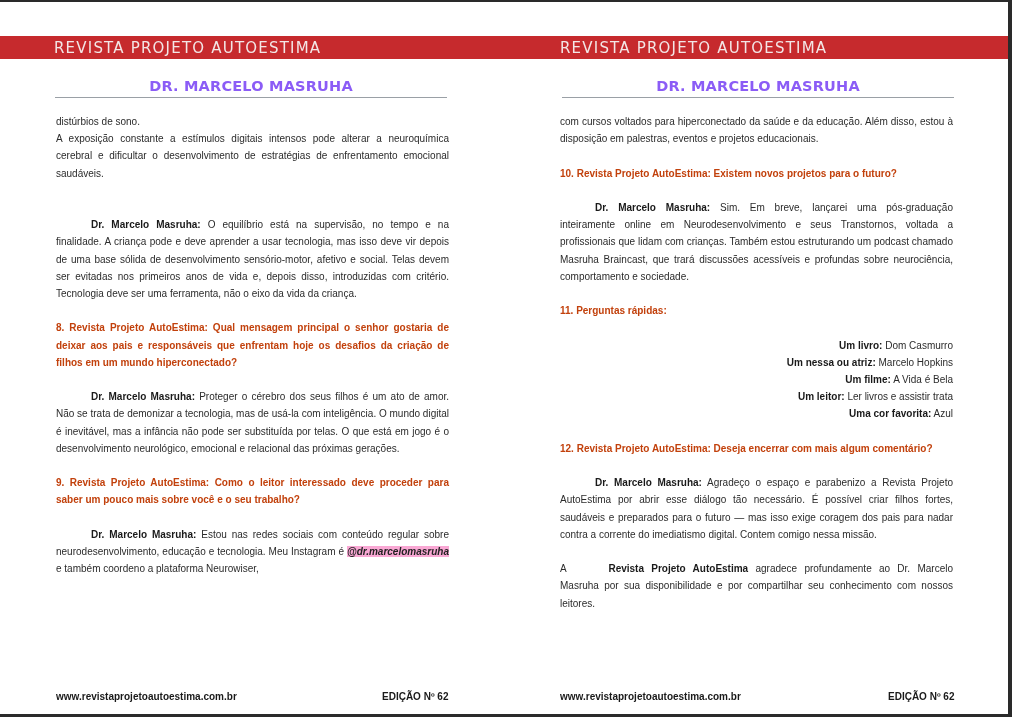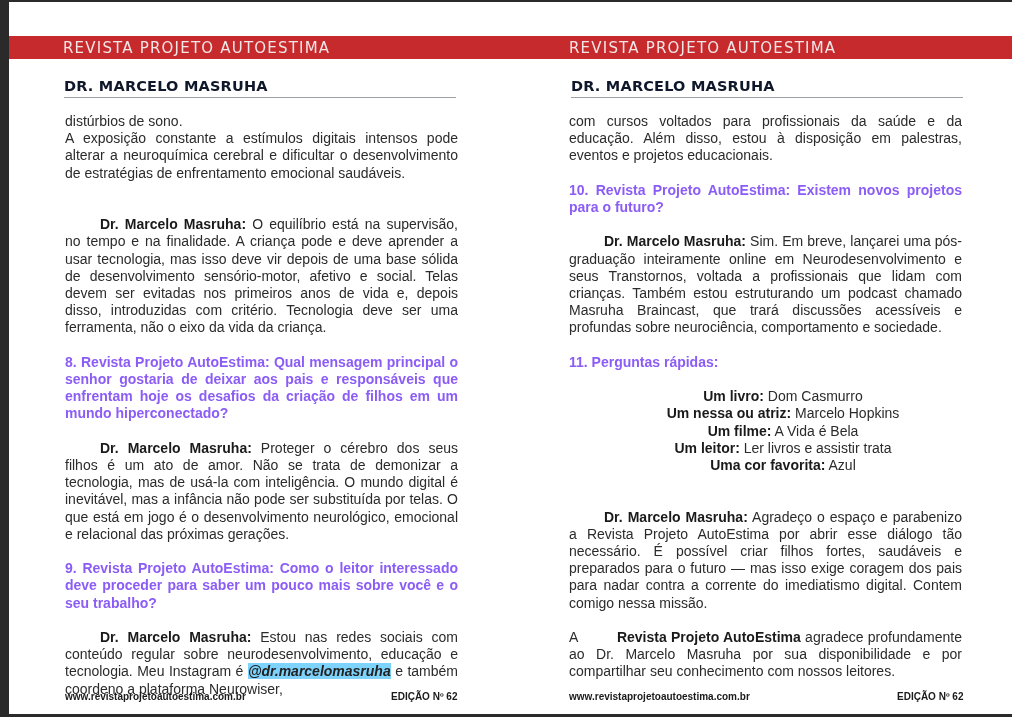--- a/index.html
+++ b/index.html
@@ -4,21 +4,21 @@
   <style>
     html, body { margin: 0; padding: 0; }
     body {
       width: 1012px; height: 717px; overflow: hidden;
       background: #2a2a2a;
       font-family: "Liberation Sans", sans-serif;
       color: #222;
       position: relative;
     }
     .spread {
-      position: absolute; left: 9px; top: 2px;
+      position: absolute; left: 0; top: 2px;
       width: 848px; height: 712px;
       background: #ffffff;
     }
     .page {
       position: absolute; top: 0; height: 712px; background: #fff;
     }
     .page.left { left: 0; width: 504px; }
     .page.right { left: 504px; width: 504px; }
     .band {
       position: absolute; top: 34px; height: 23px; background: #c62a2d;
@@ -27,44 +27,44 @@
     .page.right .band { left: 0; width: 504px; }
     .band-text {
       position: absolute; top: 3px;
       color: #f3e6e6; font-size: 15px; letter-spacing: 1.2px;
       font-family: "DejaVu Sans", sans-serif; font-weight: normal;
       white-space: nowrap;
     }
     .page.left .band-text { left: 54px; }
     .page.right .band-text { left: 56px; }
     .title {
-      position: absolute; top: 76px; text-align: left;
+      position: absolute; top: 76px; text-align: center;
       font-family: "DejaVu Sans", sans-serif; font-weight: bold;
-      font-size: 14.5px; color: #0f172a; letter-spacing: 0.2px;
+      font-size: 14.5px; color: #8b5cf6; letter-spacing: 0.2px;
     }
     .page.left .title { left: 55px; width: 392px; }
     .page.right .title { left: 58px; width: 392px; }
     .rule {
       position: absolute; top: 95px; height: 1px; background: #9aa0a6;
     }
     .page.left .rule { left: 55px; width: 392px; }
     .page.right .rule { left: 58px; width: 392px; }
     .content {
       position: absolute; top: 111px; width: 393px;
-      font-size: 14px; line-height: 17.2px; color: #2b2b2b;
+      font-size: 10px; line-height: 17.2px; color: #2b2b2b;
       text-align: justify;
     }
     .page.left .content { left: 56px; }
     .page.right .content { left: 558px; left: 56px; }
     .content p { margin: 0; }
     .content .gap { height: 17.2px; }
-    .content .q { font-weight: bold; color: #8b5cf6; }
+    .content .q { font-weight: bold; color: #c2410c; }
     .content b { color: #1a1a1a; margin-left: 35px; }
-    .hl { background: #7dd3fc; font-weight: bold; font-style: italic; color: #222; }
-    .qa-row { text-align: center; }
+    .hl { background: #f9a8d4; font-weight: bold; font-style: italic; color: #222; }
+    .qa-row { text-align: right; }
     .footer {
       position: absolute; top: 689px; font-size: 10px; font-weight: bold; color: #1a1a1a;
     }
     .page.left .footer.url { left: 56px; }
     .page.left .footer.ed { left: 382px; }
     .page.right .footer.url { left: 56px; }
     .page.right .footer.ed { left: 384px; }
   </style>
 </head>
 <body>
@@ -99,34 +99,35 @@
   </div>
 
   <div class="page right">
     <div class="band">
       <span class="band-text">REVISTA PROJETO AUTOESTIMA</span>
     </div>
     <div class="title">DR. MARCELO MASRUHA</div>
     <div class="rule"></div>
 
     <div class="content">
-      <p>com cursos voltados para profissionais da saúde e da educação. Além disso, estou à disposição em palestras, eventos e projetos educacionais.</p>
+      <p>com cursos voltados para hiperconectado da saúde e da educação. Além disso, estou à disposição em palestras, eventos e projetos educacionais.</p>
       <div class="gap"></div>
       <p class="q">10. Revista Projeto AutoEstima: Existem novos projetos para o futuro?</p>
       <div class="gap"></div>
       <p><b>Dr. Marcelo Masruha:</b><span> Sim. Em breve, lançarei uma pós-graduação inteiramente online em Neurodesenvolvimento e seus Transtornos, voltada a profissionais que lidam com crianças. Também estou estruturando um podcast chamado Masruha Braincast, que trará discussões acessíveis e profundas sobre neurociência, comportamento e sociedade.</span></p>
       <div class="gap"></div>
       <p class="q">11. Perguntas rápidas:</p>
       <div class="gap"></div>
       <p class="qa-row"><b>Um livro:</b><span> Dom Casmurro</span></p>
       <p class="qa-row"><b>Um nessa ou atriz:</b><span> Marcelo Hopkins</span></p>
       <p class="qa-row"><b>Um filme:</b><span> A Vida é Bela</span></p>
       <p class="qa-row"><b>Um leitor:</b><span> Ler livros e assistir trata</span></p>
       <p class="qa-row"><b>Uma cor favorita:</b><span> Azul</span></p>
       <div class="gap"></div>
+      <p class="q">12. Revista Projeto AutoEstima: Deseja encerrar com mais algum comentário?</p>
       <div class="gap"></div>
       <p><b>Dr. Marcelo Masruha:</b><span> Agradeço o espaço e parabenizo a Revista Projeto AutoEstima por abrir esse diálogo tão necessário. É possível criar filhos fortes, saudáveis e preparados para o futuro — mas isso exige coragem dos pais para nadar contra a corrente do imediatismo digital. Contem comigo nessa missão.</span></p>
       <div class="gap"></div>
       <p><span>A </span><b>Revista Projeto AutoEstima</b><span> agradece profundamente ao Dr. Marcelo Masruha por sua disponibilidade e por compartilhar seu conhecimento com nossos leitores.</span></p>
     </div>
 
     <div class="footer url">www.revistaprojetoautoestima.com.br</div>
     <div class="footer ed">EDIÇÃO Nº 62</div>
   </div>
 

